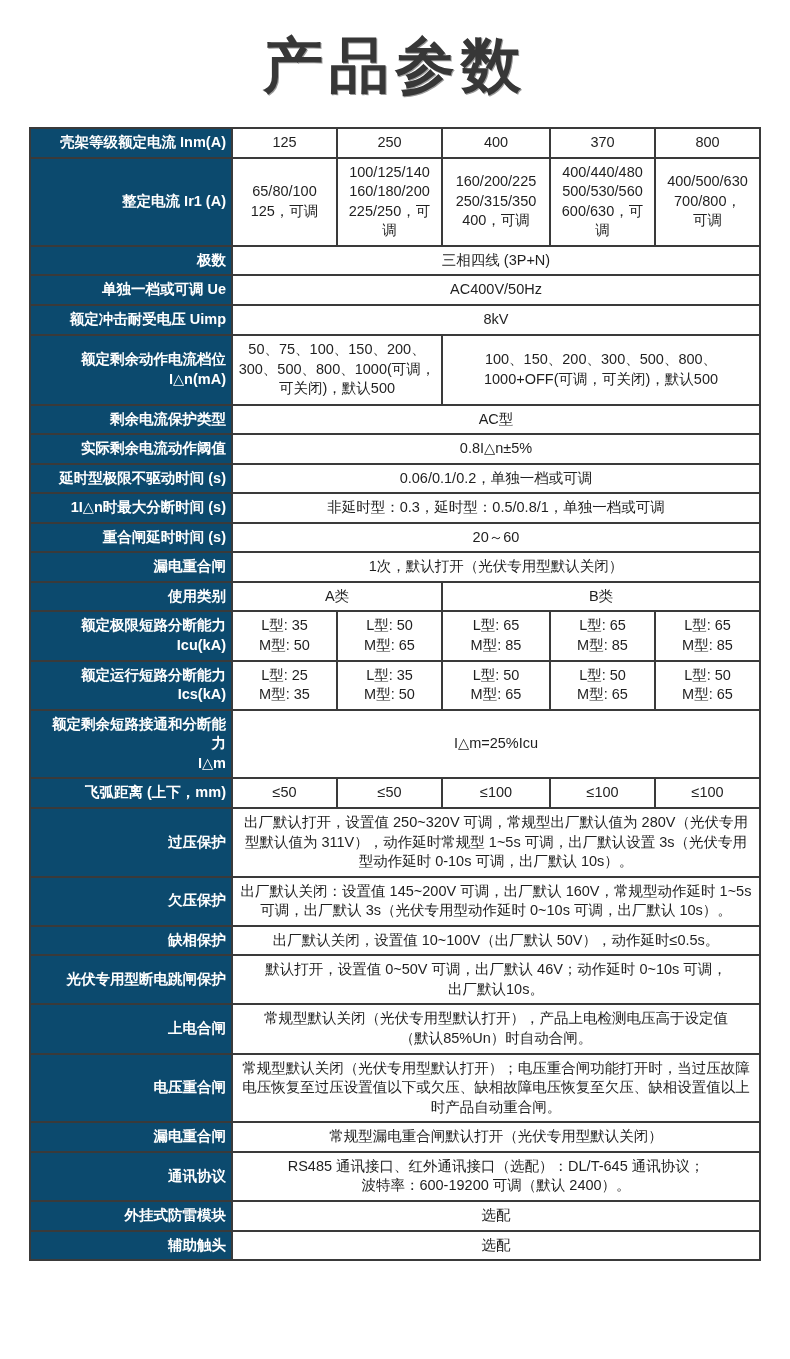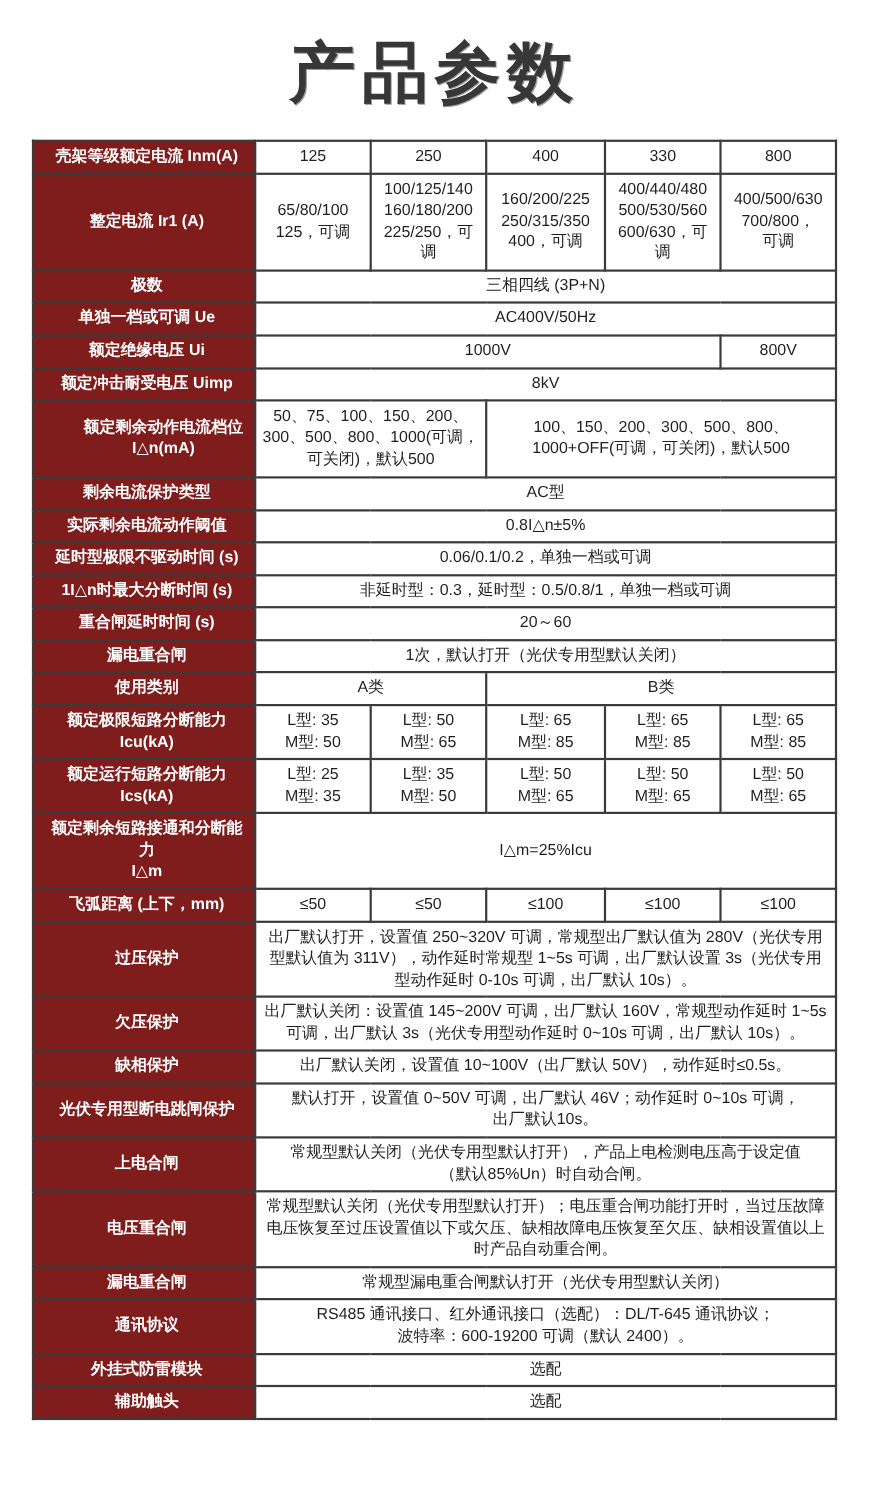--- a/index.html
+++ b/index.html
@@ -34,23 +34,23 @@
     text-align: center;
     vertical-align: middle;
     font-size: 14.5px;
     line-height: 1.35;
     color: #1f1f1f;
     padding: 4px 5px;
     white-space: pre-line;
     word-break: break-word;
   }
   table.spec td.label {
-    background: #7f1d1d;
+    background: #0c4a6e;
     color: #ffffff;
-    text-align: center;
+    text-align: right;
     padding-left: 10px;
     font-weight: 600;
     font-size: 14.5px;
   }
   table.spec td.tall { height: 60px; padding-left: 40px; }
 </style>
 </head>
 <body>
 
 <div class="page">
@@ -65,21 +65,21 @@
         <col style="width:108px">
         <col style="width:105px">
         <col style="width:105px">
     </colgroup>
     <tbody>
       <tr>
         <td class="label">壳架等级额定电流 Inm(A)</td>
         <td>125</td>
         <td>250</td>
         <td>400</td>
-        <td>330</td>
+        <td>370</td>
         <td>800</td>
       </tr>
       <tr>
         <td class="label">整定电流 Ir1 (A)</td>
         <td>65/80/100
 125，可调</td>
         <td>100/125/140
 160/180/200
 225/250，可调</td>
         <td>160/200/225
@@ -94,25 +94,20 @@
       </tr>
       <tr>
         <td class="label">极数</td>
         <td colspan="5">三相四线 (3P+N)</td>
       </tr>
       <tr>
         <td class="label">单独一档或可调 Ue</td>
         <td colspan="5">AC400V/50Hz</td>
       </tr>
       <tr>
-        <td class="label">额定绝缘电压 Ui</td>
-        <td colspan="4">1000V</td>
-        <td>800V</td>
-      </tr>
-      <tr>
         <td class="label">额定冲击耐受电压 Uimp</td>
         <td colspan="5">8kV</td>
       </tr>
       <tr>
         <td class="label tall">额定剩余动作电流档位
 I△n(mA)</td>
         <td colspan="2">50、75、100、150、200、300、500、800、1000(可调，可关闭)，默认500</td>
         <td colspan="3">100、150、200、300、500、800、1000+OFF(可调，可关闭)，默认500</td>
       </tr>
       <tr>

